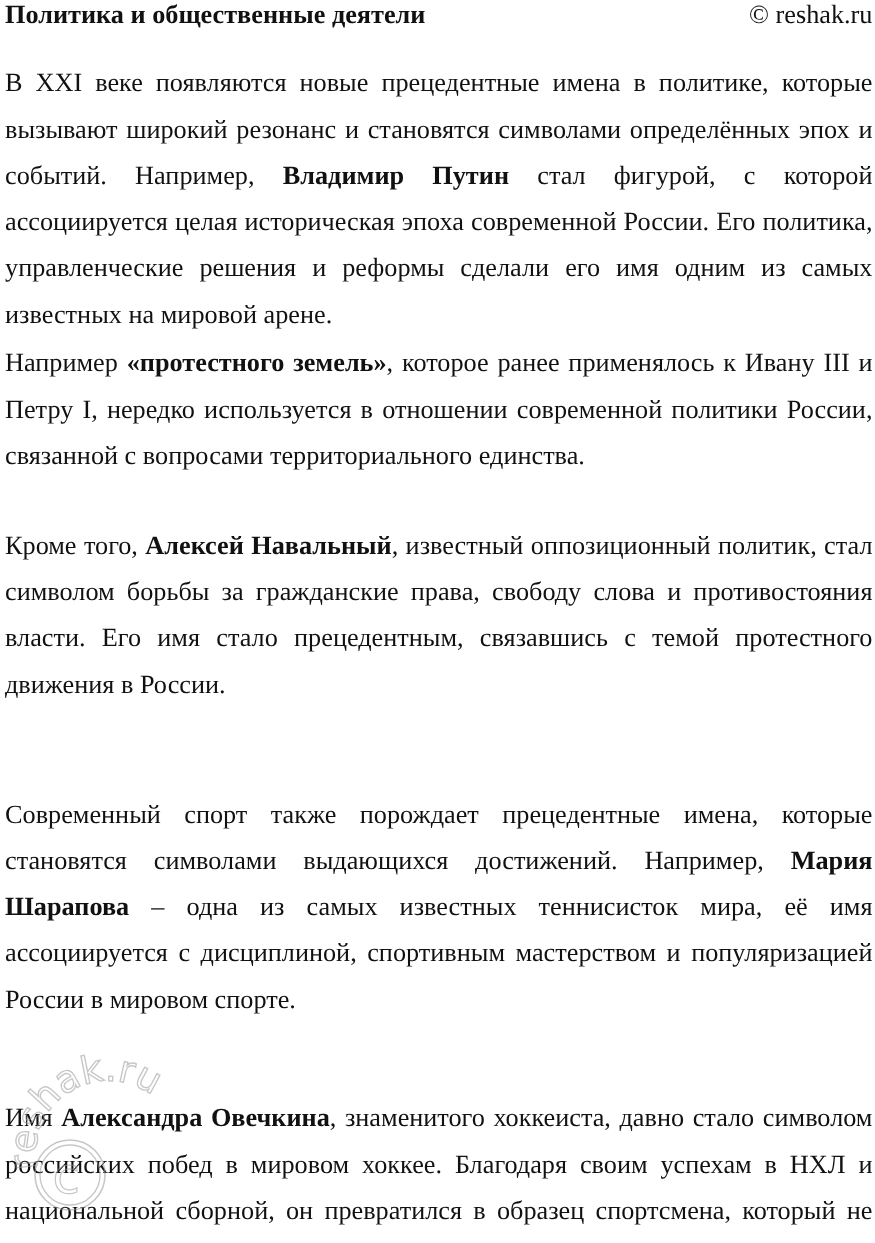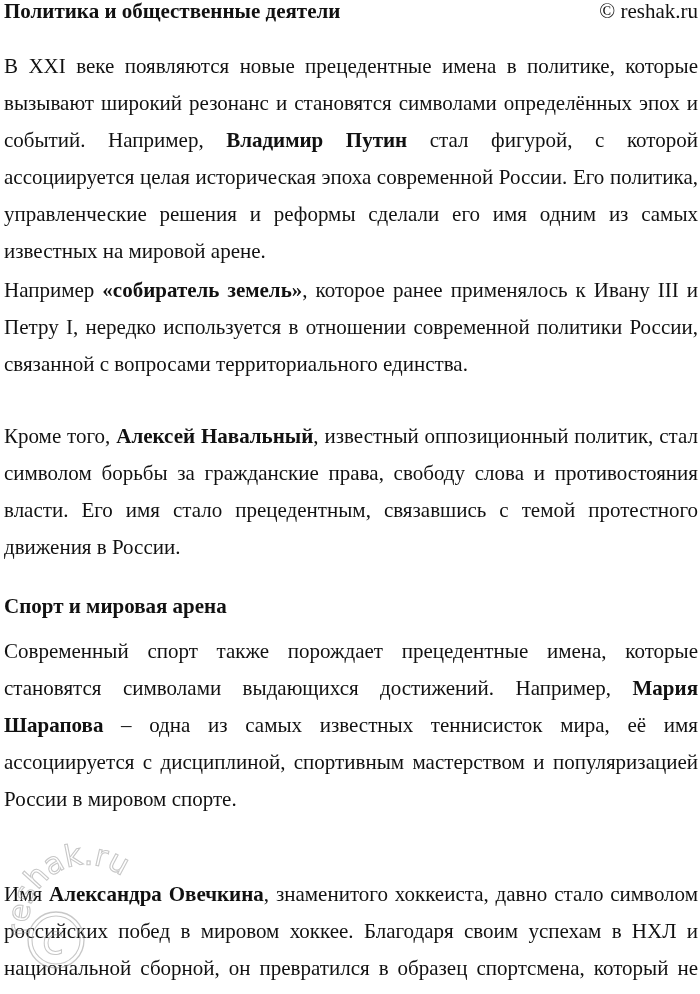--- a/index.html
+++ b/index.html
@@ -81,25 +81,24 @@
 
 <div class="page">
 
   <div class="header-row">
     <h2 class="section-title">Политика и общественные деятели</h2>
     <span class="copyright">© reshak.ru</span>
   </div>
 
   <p class="para p1"><span>В XXI веке появляются новые прецедентные имена в политике, которые вызывают широкий резонанс и становятся символами определённых эпох и событий. Например, </span><b>Владимир Путин</b><span> стал фигурой, с которой ассоциируется целая историческая эпоха современной России. Его политика, управленческие решения и реформы сделали его имя одним из самых известных на мировой арене.</span></p>
 
-  <p class="para p2"><span>Например </span><b>«собиратель земель»</b><span>, которое ранее применялось к Ивану III и Петру I, нередко используется в отношении современной политики России, связанной с вопросами территориального единства.</span></p>
+  <p class="para p2"><span>Например </span><b>«протестного земель»</b><span>, которое ранее применялось к Ивану III и Петру I, нередко используется в отношении современной политики России, связанной с вопросами территориального единства.</span></p>
 
   <p class="para p3"><span>Кроме того, </span><b>Алексей Навальный</b><span>, известный оппозиционный политик, стал символом борьбы за гражданские права, свободу слова и противостояния власти. Его имя стало прецедентным, связавшись с темой протестного движения в России.</span></p>
 
-  <h2 class="sec2-title">Спорт и мировая арена</h2>
 
   <p class="para p4"><span>Современный спорт также порождает прецедентные имена, которые становятся символами выдающихся достижений. Например, </span><b>Мария Шарапова</b><span> – одна из самых известных теннисисток мира, её имя ассоциируется с дисциплиной, спортивным мастерством и популяризацией России в мировом спорте.</span></p>
 
   <p class="para p5"><span>Имя </span><b>Александра Овечкина</b><span>, знаменитого хоккеиста, давно стало символом российских побед в мировом хоккее. Благодаря своим успехам в НХЛ и национальной сборной, он превратился в образец спортсмена, который не сдаётся и идёт до конца.</span></p>
 
 </div>
 
 <div class="watermark">
   <svg width="160" height="150" viewBox="0 0 160 150" xmlns="http://www.w3.org/2000/svg">
     <defs>

